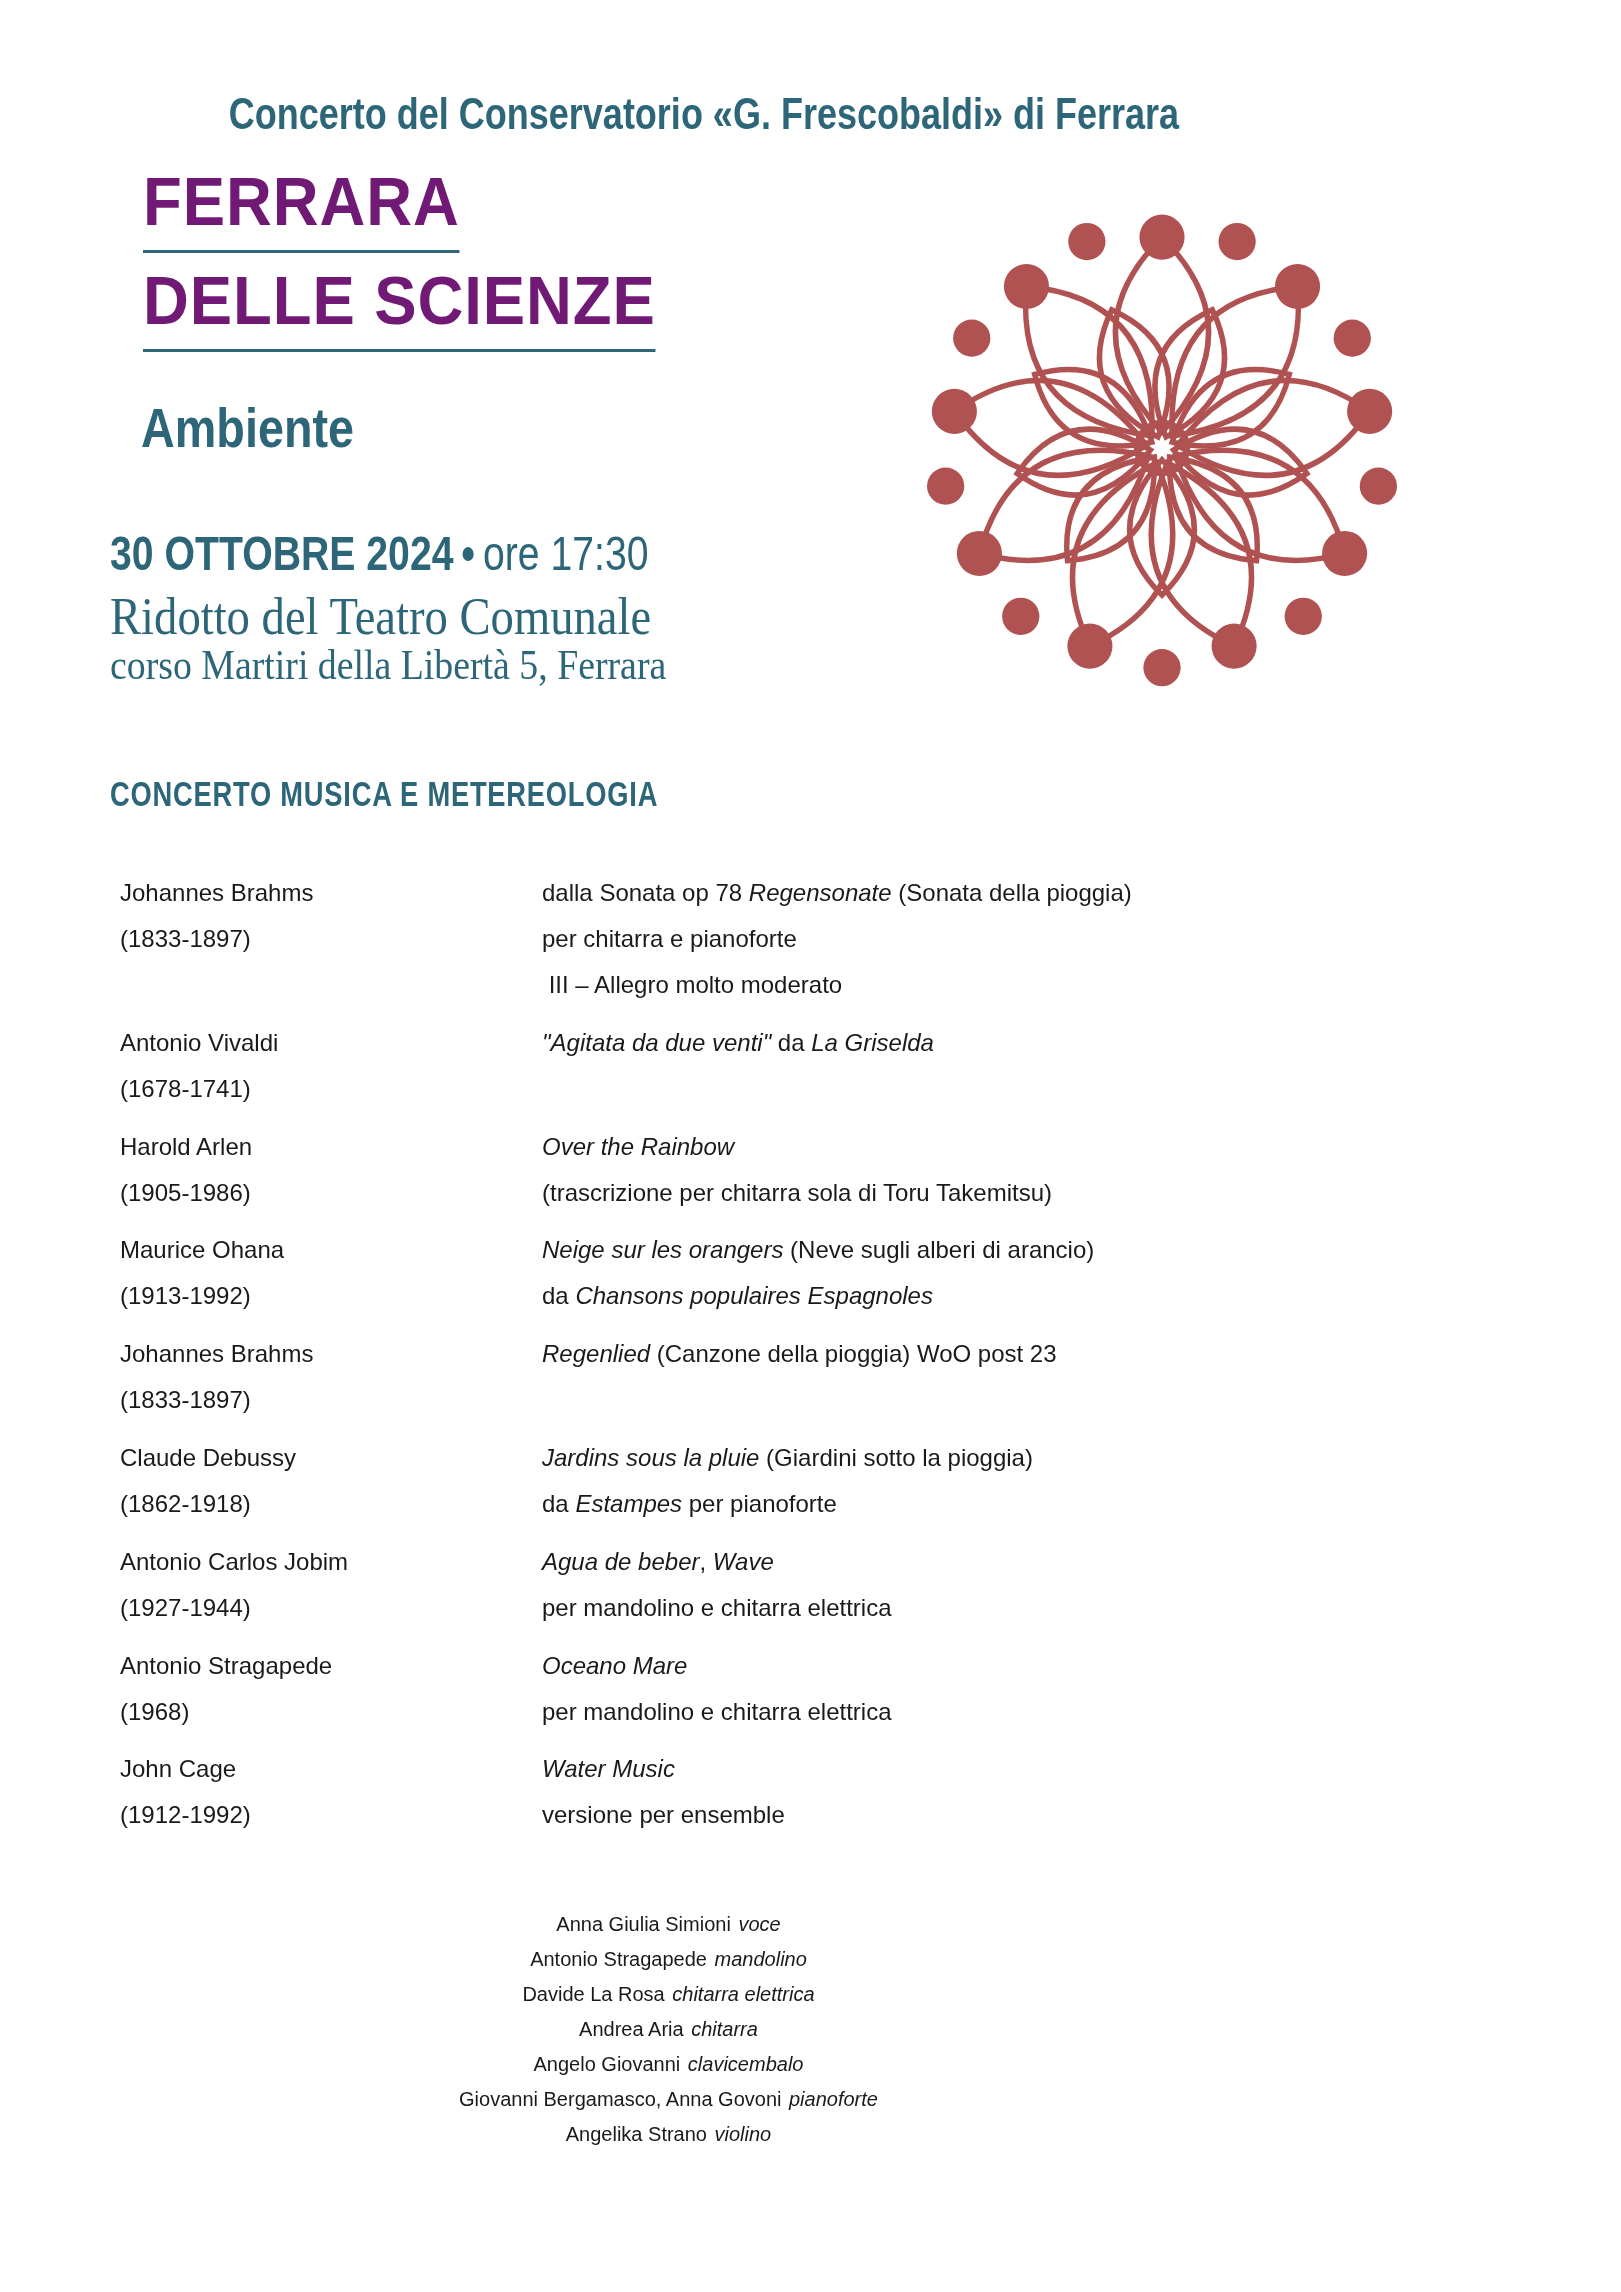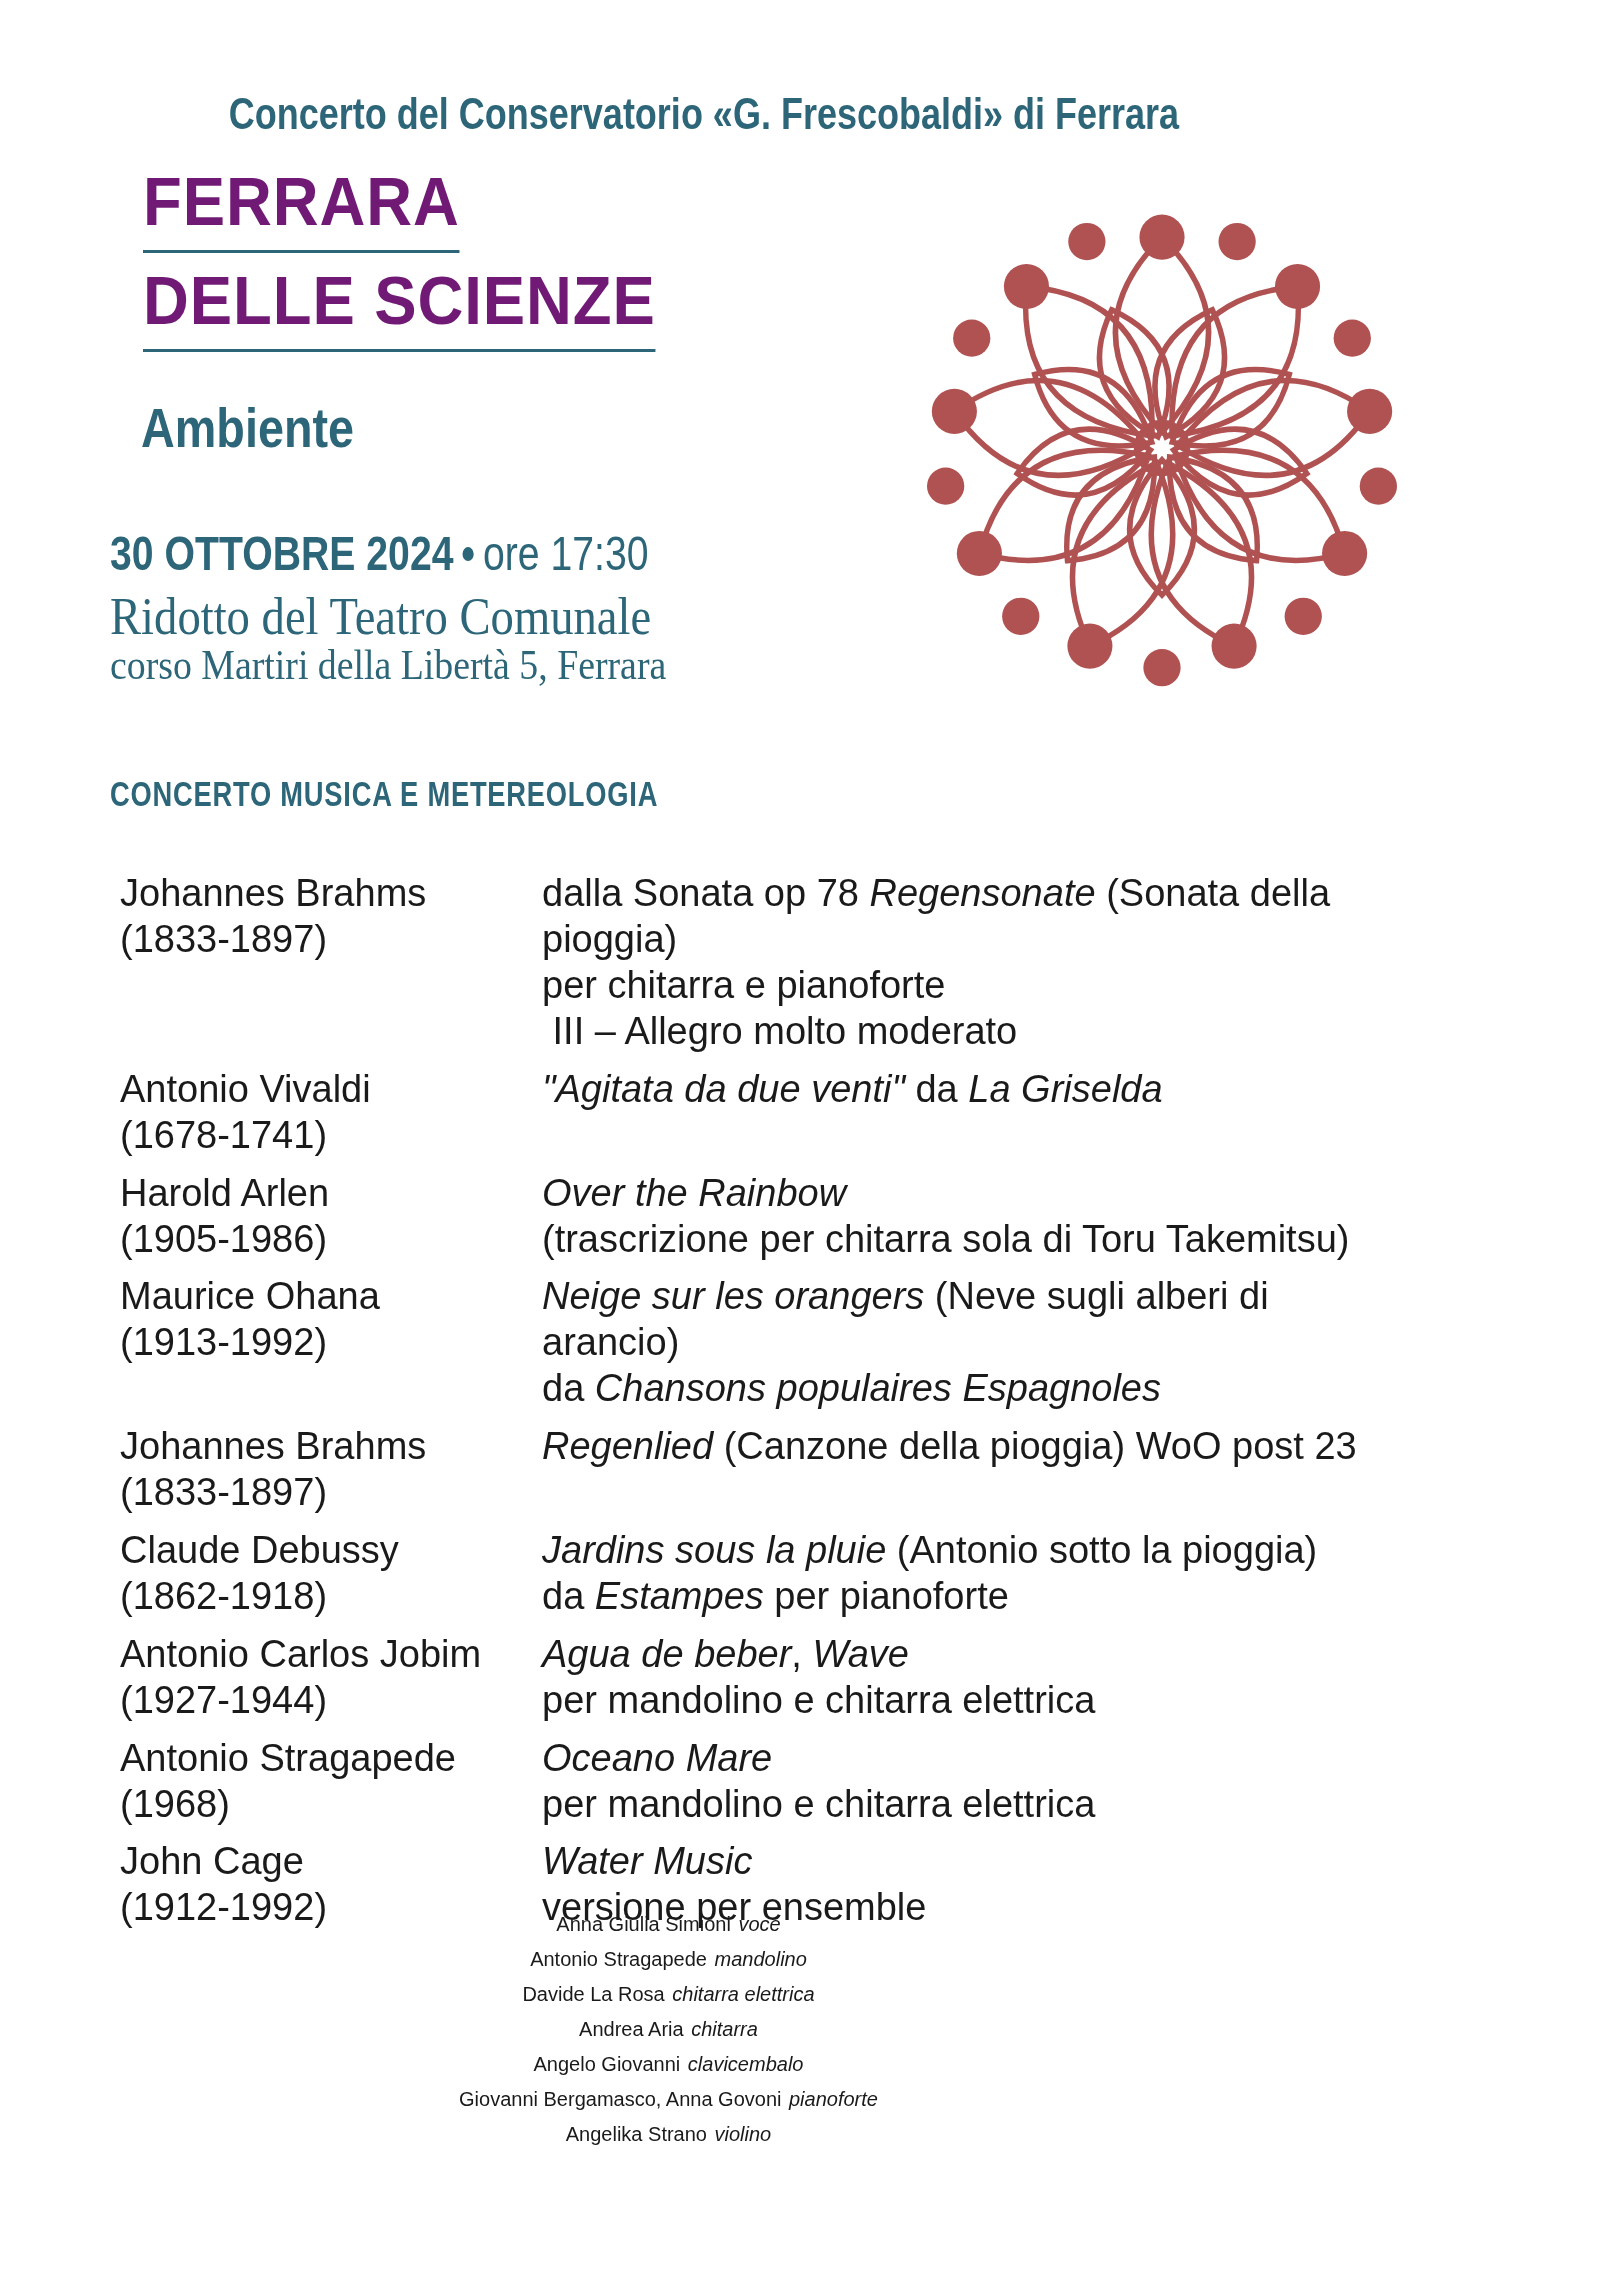--- a/index.html
+++ b/index.html
@@ -41,21 +41,21 @@
   .section-heading{
     position:absolute;left:110px;top:774px;font-size:35px;font-weight:700;
     color:#2c6678;letter-spacing:1px;transform:scaleX(0.78);
     transform-origin:left top;white-space:nowrap;
   }
 
   .program{position:absolute;left:120px;top:870px;width:1274px;}
   .program-row{display:flex;margin-bottom:11.8px;}
   .composer-col{width:422px;flex:0 0 422px;}
   .pieces-col{flex:1;}
-  .program,.performers{font-size:38px;}
+  .program,.performers{font-size:24px;}
   .composer-col div,.pieces-col div{line-height:46px;}
   .piece-line{white-space:pre-wrap;}
 
   .performers{
     position:absolute;left:110px;top:1907px;width:1117px;text-align:center;
     font-size:20px;line-height:35px;
   }
   .performer-line i{padding-left:2px;}
 
   .flower{position:absolute;left:907px;top:193px;width:510px;height:510px;}
@@ -170,21 +170,21 @@
       <div class="pieces-col">
         <div class="piece-line"><i>Regenlied</i><span> (Canzone della pioggia) WoO post 23</span></div>
       </div>
     </div>
     <div class="program-row">
       <div class="composer-col">
         <div>Claude Debussy</div>
         <div>(1862-1918)</div>
       </div>
       <div class="pieces-col">
-        <div class="piece-line"><i>Jardins sous la pluie</i><span> (Antonio sotto la pioggia)</span></div>
+        <div class="piece-line"><i>Jardins sous la pluie</i><span> (Giardini sotto la pioggia)</span></div>
         <div class="piece-line"><span>da </span><i>Estampes</i><span> per pianoforte</span></div>
       </div>
     </div>
     <div class="program-row">
       <div class="composer-col">
         <div>Antonio Carlos Jobim</div>
         <div>(1927-1944)</div>
       </div>
       <div class="pieces-col">
         <div class="piece-line"><i>Agua de beber</i><span>, </span><i>Wave</i></div>

